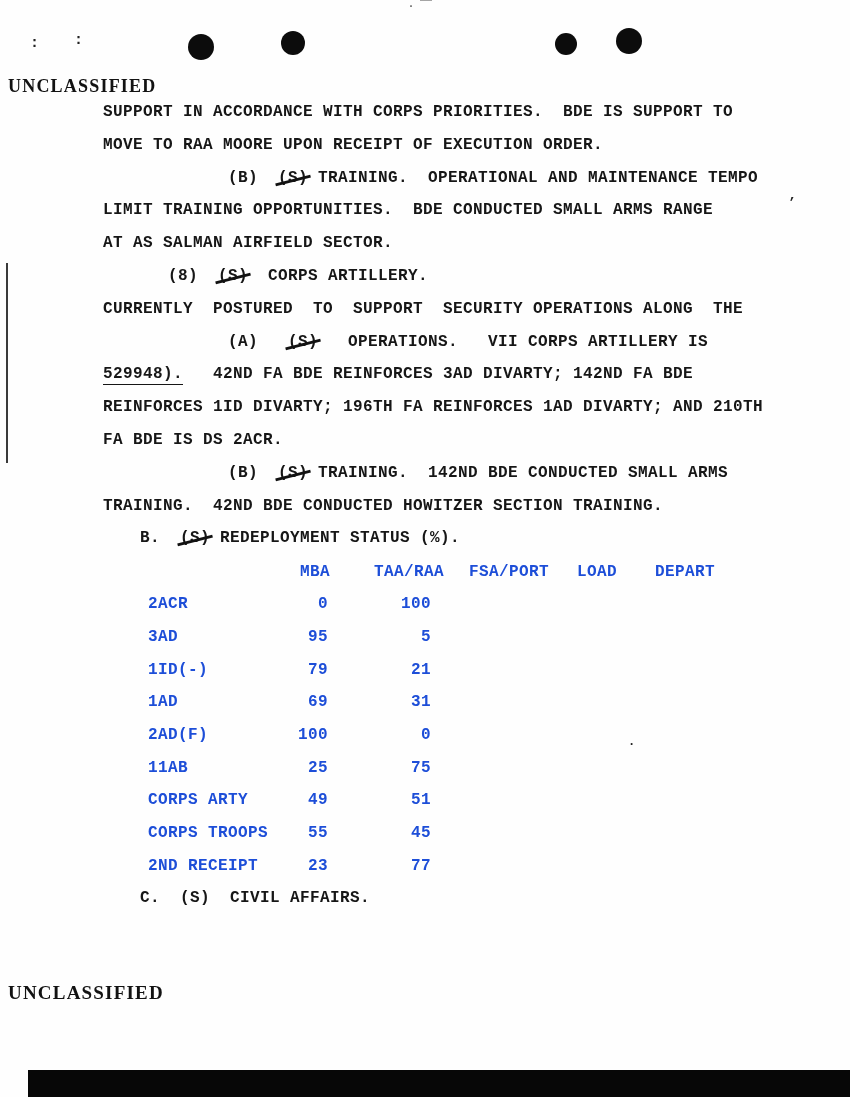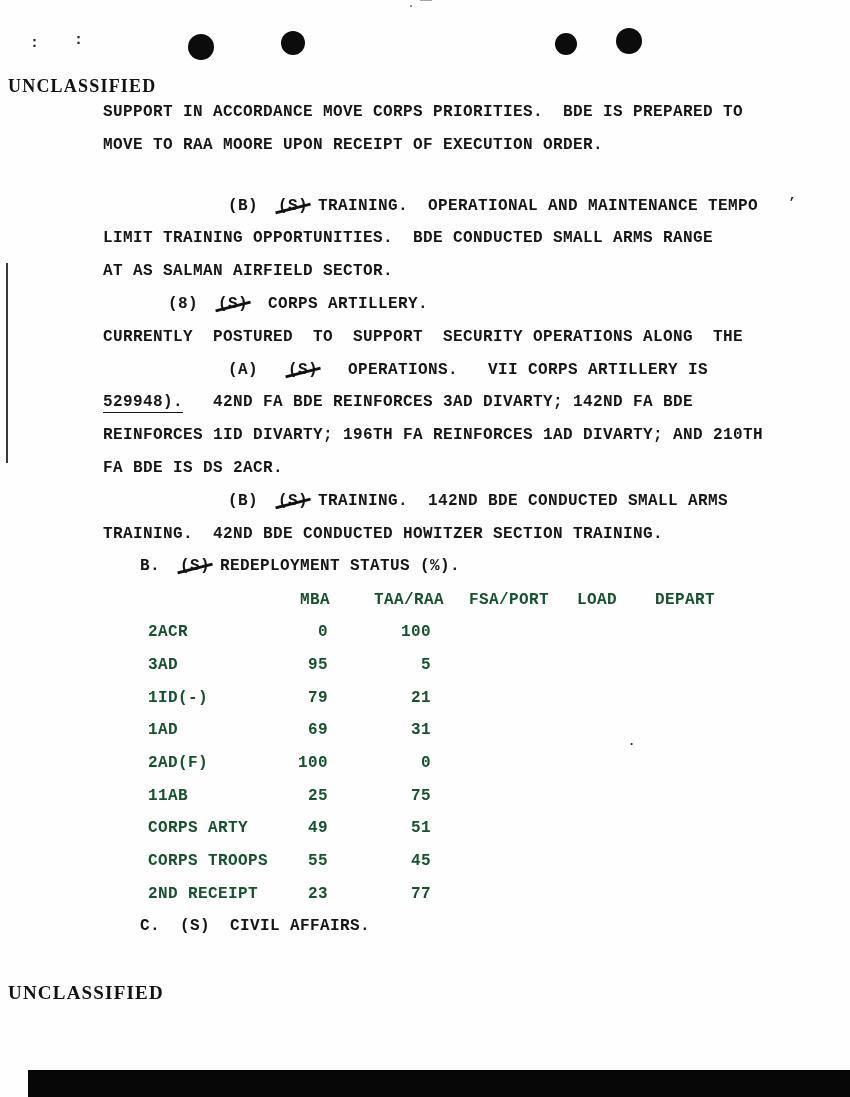--- a/index.html
+++ b/index.html
@@ -38,21 +38,21 @@
   .underline { border-bottom:1.5px solid #161616; padding-bottom:1px; }
   .strike { position:relative; display:inline-block; }
   .strike::after {
     content:""; position:absolute; left:-3px; right:-3px; top:52%;
     height:2.5px; background:#111; transform:rotate(-14deg);
   }
 
   
   .rtable {
     border-collapse:collapse; table-layout:fixed; margin-left:45px;
-    font-size:16px; font-weight:700; letter-spacing:0.4px; color:#14532d;
+    font-size:16px; font-weight:700; letter-spacing:0.4px; color:#1d4ed8;
   }
   .rtable th, .rtable td { padding:0; height:32.7px; vertical-align:middle; text-align:left; font-weight:700; }
   th.c-mba { padding-left:2px; }
   td.c-mba { text-align:right; padding-right:16px; }
   th.c-taa { padding-left:30px; }
   td.c-taa { text-align:right; padding-right:25px; }
   th.c-fsa { padding-left:13px; }
   th.c-depart { padding-left:2px; }
 </style>
 </head>
@@ -68,23 +68,23 @@
   <div class="speck" style="left:30px; top:36px;">:</div>
   <div class="speck" style="left:74px; top:33px;">:</div>
   <div class="speck" style="left:788px; top:196px; font-size:13px;">’</div>
   <div class="speck" style="left:628px; top:736px; font-size:12px;">.</div>
   <div class="speck" style="left:408px; top:2px; font-size:10px; color:#555;">· ‾‾</div>
 
   <div class="class-header">UNCLASSIFIED</div>
 
   <div class="content">
     <div>
-        <div class="line"><span>SUPPORT IN ACCORDANCE MOVE CORPS PRIORITIES.  BDE IS PREPARED TO</span></div>
+        <div class="line"><span>SUPPORT IN ACCORDANCE WITH CORPS PRIORITIES.  BDE IS SUPPORT TO</span></div>
         <div class="line"><span>MOVE TO RAA MOORE UPON RECEIPT OF EXECUTION ORDER.</span></div>
-        <div class="line" style="padding-left: 125px; margin-top: 28px;"><span>(B)  </span><span class="strike">(S)</span><span> TRAINING.  OPERATIONAL AND MAINTENANCE TEMPO</span></div>
+        <div class="line" style="padding-left: 125px;"><span>(B)  </span><span class="strike">(S)</span><span> TRAINING.  OPERATIONAL AND MAINTENANCE TEMPO</span></div>
         <div class="line"><span>LIMIT TRAINING OPPORTUNITIES.  BDE CONDUCTED SMALL ARMS RANGE</span></div>
         <div class="line"><span>AT AS SALMAN AIRFIELD SECTOR.</span></div>
         <div class="line" style="padding-left: 65px;"><span>(8)  </span><span class="strike">(S)</span><span>  CORPS ARTILLERY.</span></div>
         <div class="line"><span>CURRENTLY  POSTURED  TO  SUPPORT  SECURITY OPERATIONS ALONG  THE</span></div>
         <div class="line" style="padding-left: 125px;"><span>(A)   </span><span class="strike">(S)</span><span>   OPERATIONS.   VII CORPS ARTILLERY IS</span></div>
         <div class="line"><span class="underline">529948).</span><span>   42ND FA BDE REINFORCES 3AD DIVARTY; 142ND FA BDE</span></div>
         <div class="line"><span>REINFORCES 1ID DIVARTY; 196TH FA REINFORCES 1AD DIVARTY; AND 210TH</span></div>
         <div class="line"><span>FA BDE IS DS 2ACR.</span></div>
         <div class="line" style="padding-left: 125px;"><span>(B)  </span><span class="strike">(S)</span><span> TRAINING.  142ND BDE CONDUCTED SMALL ARMS</span></div>
         <div class="line"><span>TRAINING.  42ND BDE CONDUCTED HOWITZER SECTION TRAINING.</span></div>

